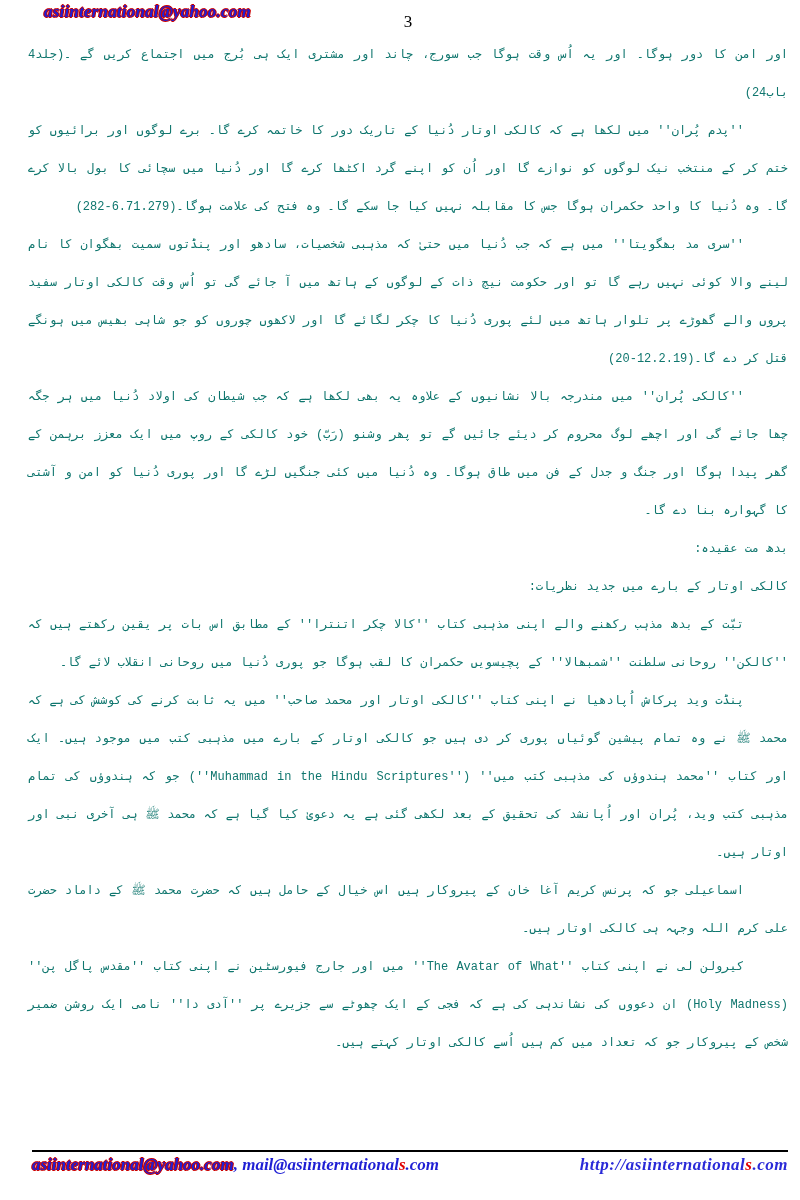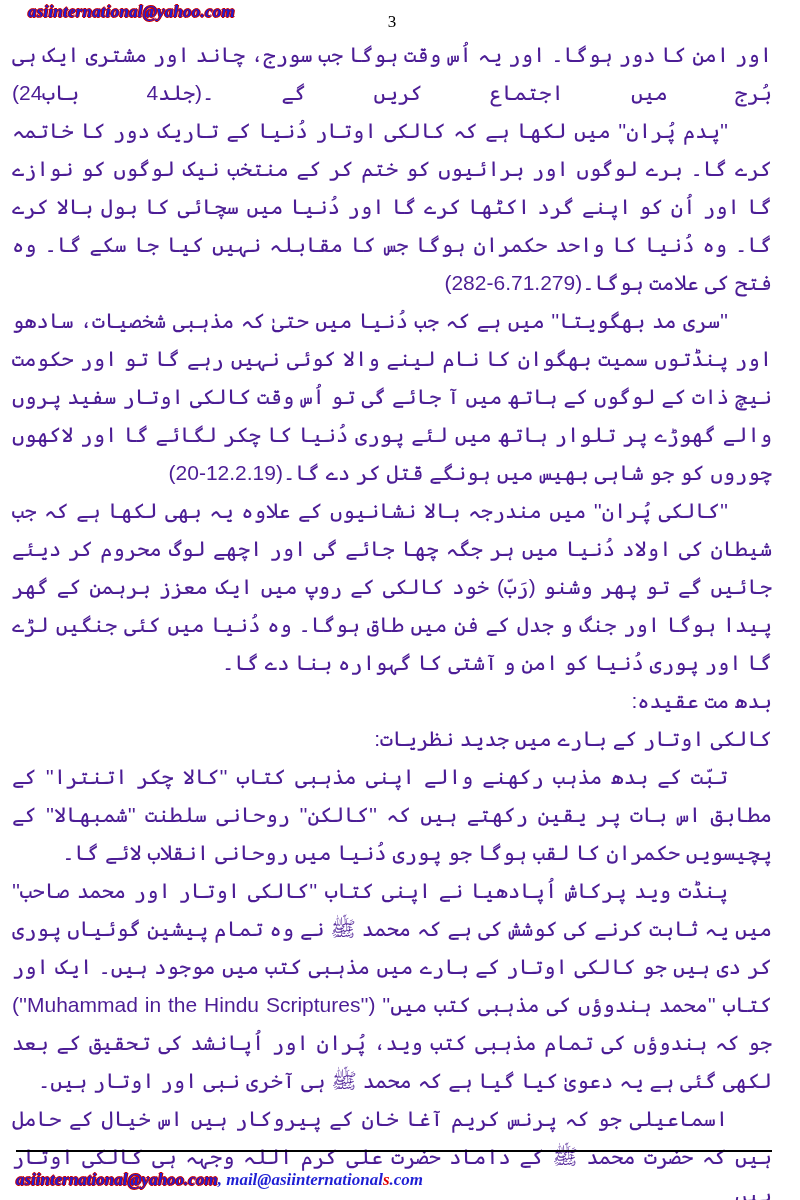--- a/index.html
+++ b/index.html
@@ -3,20 +3,21 @@
 <meta charset="utf-8">
 <style>
   html, body { margin: 0; padding: 0; background: #ffffff; }
   .page {
     position: relative;
     width: 784px;
     height: 1200px;
     background: #ffffff;
     overflow: hidden;
     font-family: "DejaVu Sans", sans-serif;
+    margin-left: 16px;
   }
   
   .header-email {
     position: absolute;
     top: 2px;
     left: 28px;
     font-family: "Liberation Serif", serif;
     font-style: italic;
     font-weight: bold;
     font-size: 17px;
@@ -39,38 +40,38 @@
   .content {
     position: absolute;
     top: 36px;
     left: 12px;
     right: 12px;
   }
   .urdu {
     direction: rtl;
     unicode-bidi: embed;
     text-align: justify;
-    font-family: Liberation Sans, sans-serif;
-    font-size: 21px;
+    font-family: Liberation Mono, monospace;
+    font-size: 12px;
     line-height: 38px;
-    color: #4c1d95;
+    color: #0f766e;
     margin: 0;
   }
   .para { text-indent: 44px; }
   .noindent { text-indent: 0; }
   .cont { text-align-last: justify; }
   .heading { text-indent: 0; }
   
   .footer {
     position: absolute;
     left: 16px;
     right: 12px;
     top: 1150px;
     border-top: 2px solid #000000;
-    padding-top: 18px;
+    padding-top: 3px;
   }
   .footer-row {
     display: flex;
     justify-content: space-between;
     align-items: baseline;
     font-family: "Liberation Serif", serif;
     font-style: italic;
     font-weight: bold;
     font-size: 17px;
   }
@@ -105,16 +106,17 @@
     <p class="urdu para">اسماعیلی جو کہ پرنس کریم آغا خان کے پیروکار ہیں اس خیال کے حامل ہیں کہ حضرت محمد ﷺ کے داماد حضرت علی کرم اللہ وجہہ ہی کالکی اوتار ہیں۔</p>
     <p class="urdu para">کیرولن لی نے اپنی کتاب ''The Avatar of What'' میں اور جارج فیورسٹین نے اپنی کتاب ''مقدس پاگل پن'' (Holy Madness) ان دعووں کی نشاندہی کی ہے کہ فجی کے ایک چھوٹے سے جزیرے پر ''آدی دا'' نامی ایک روشن ضمیر شخص کے پیروکار جو کہ تعداد میں کم ہیں اُسے کالکی اوتار کہتے ہیں۔</p>
 
   </div>
 
   <div class="footer">
     <div class="footer-row">
       <span>
         <a href="#" class="brand-outline">asiinternational@yahoo.com</a><span class="brand-sep">, </span><a href="#" class="brand-blue"><span>mail@asiinternational</span><span class="s-red">s</span><span>.com</span></a>
       </span>
+      <a href="#" class="url-outline"><span>http://asiinternational</span><span class="s-red">s</span><span>.com</span></a>
     </div>
   </div>
 
 </div>
 
 </body></html>

